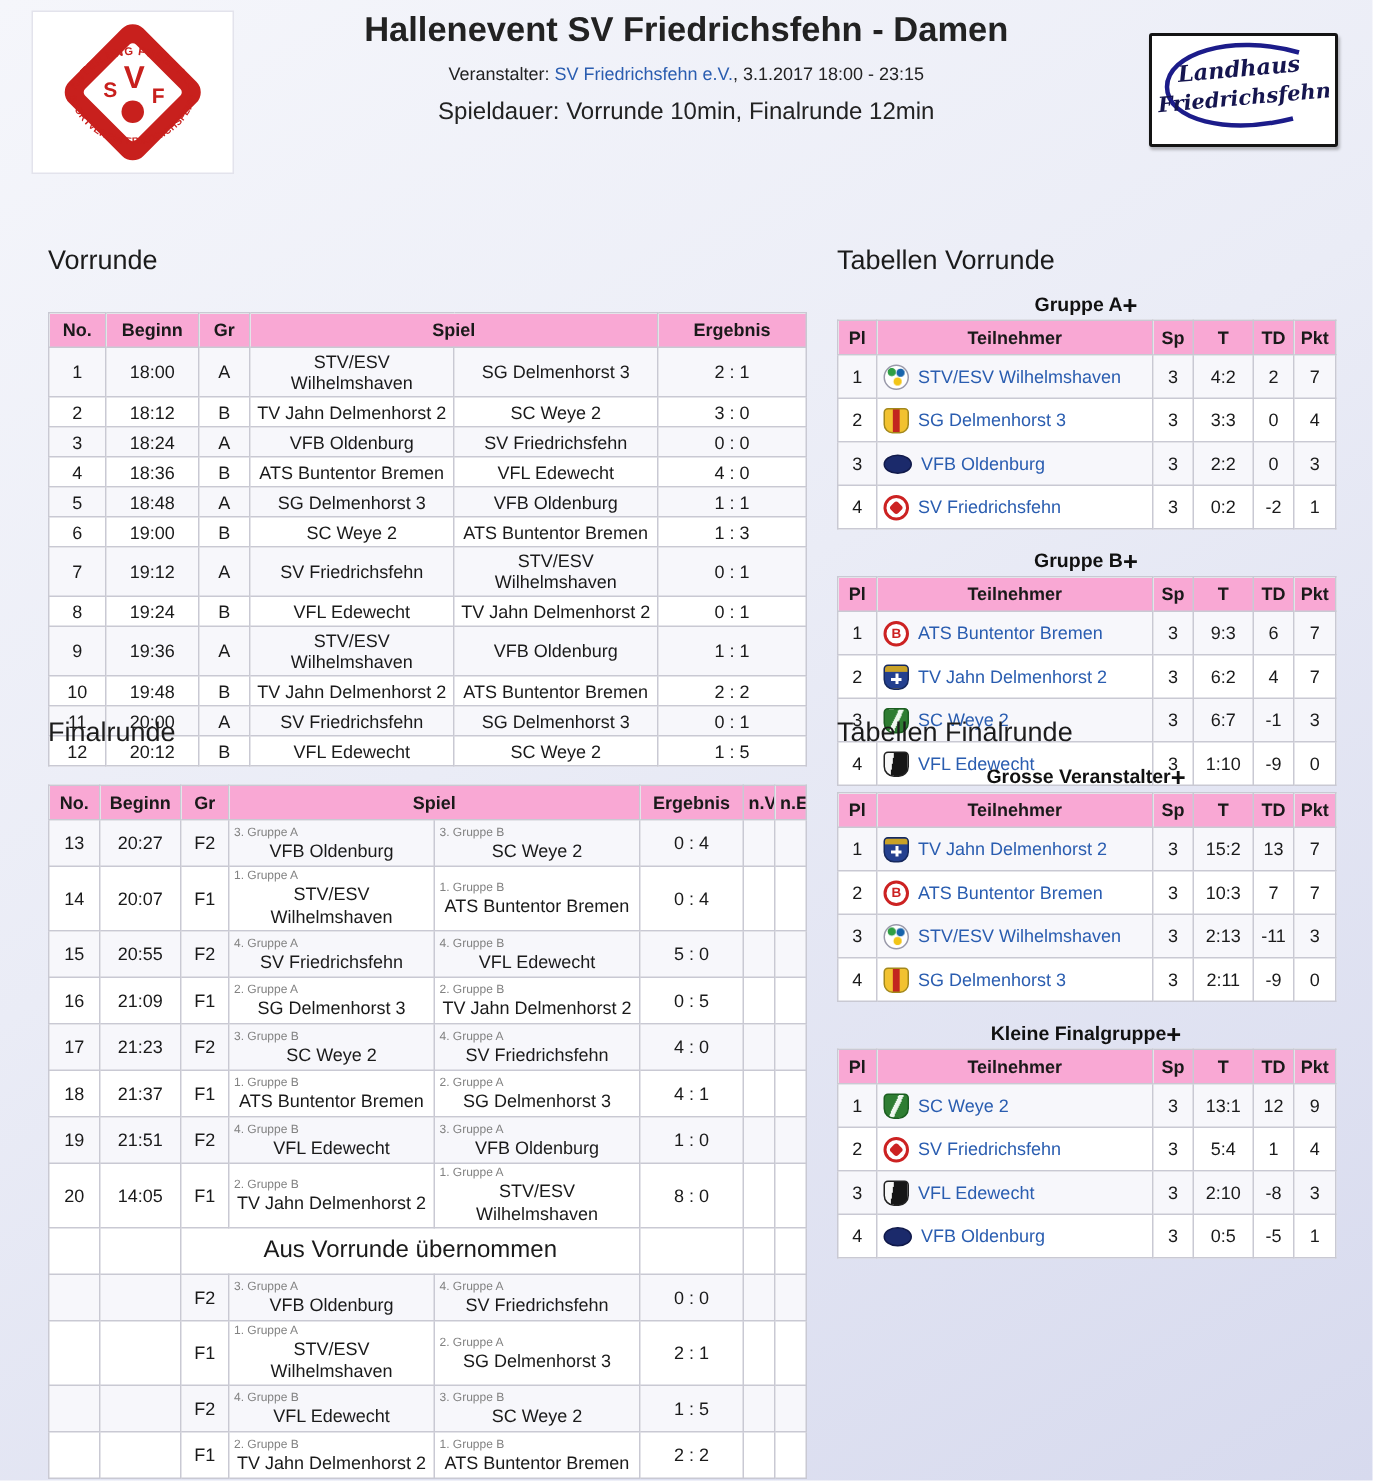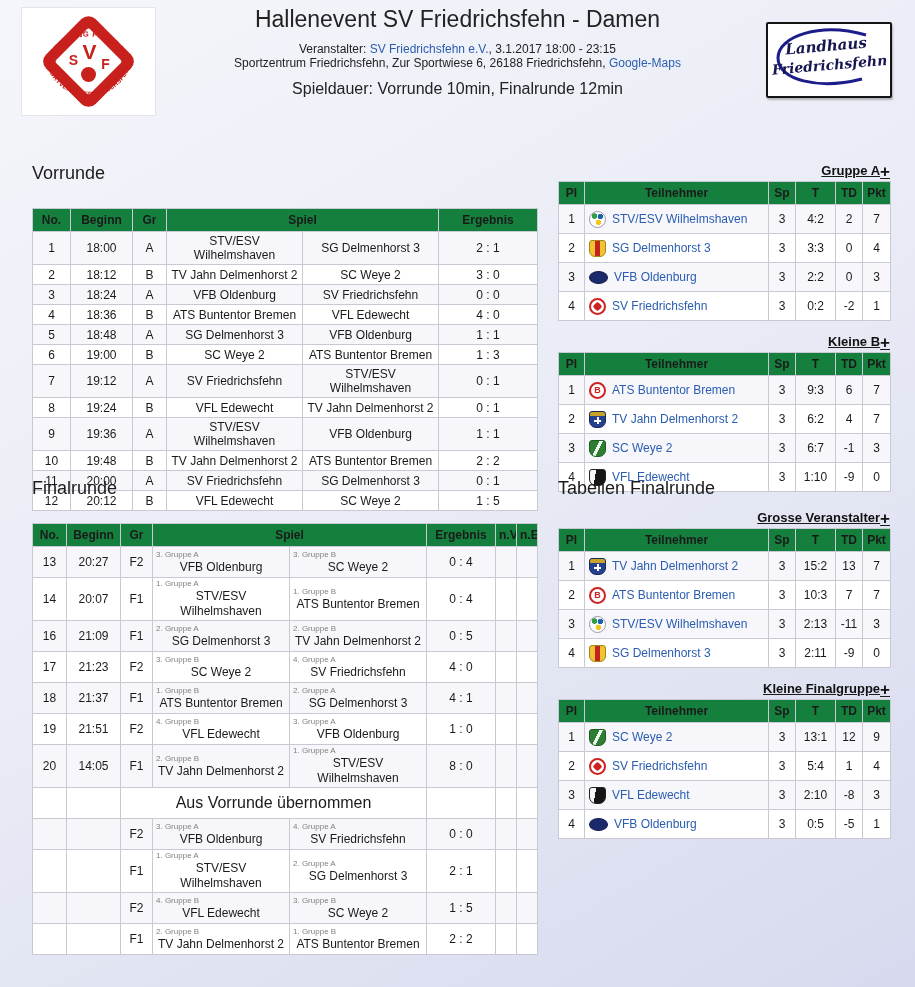--- a/index.html
+++ b/index.html
@@ -4,54 +4,54 @@
 <style>
   html,body{margin:0;padding:0;}
   .page{position:relative;width:915px;height:987px;overflow:hidden;
         font-family:"Liberation Sans",sans-serif;color:#1a1a1a;
         background:linear-gradient(150deg,#f5f6fb 0%,#eaecf6 45%,#d7daee 100%);}
   a{color:#2a5db0;text-decoration:none;cursor:pointer;}
 
   
   .hdr-center{position:absolute;left:50%;top:6px;transform:translateX(-50%);
               width:620px;text-align:center;}
-  .hdr-title{font-size:23px;font-weight:400;color:#222;margin:0 0 9px 0;}
+  .hdr-title{font-size:23px;font-weight:700;color:#222;margin:0 0 9px 0;}
   .hdr-sub{font-size:12px;line-height:14px;color:#222;}
   .hdr-dauer{font-size:16px;margin-top:10px;color:#222;}
   .logo-left{position:absolute;left:22px;top:8px;width:133px;height:107px;
              background:#fff;box-shadow:0 0 0 1px #e3e3ec;}
   .logo-right{position:absolute;left:766px;top:22px;width:122px;height:72px;
               background:#fff;border:2px solid #141414;border-radius:2px;
               box-shadow:1px 2px 2px rgba(0,0,0,.25);}
 
   
   .blk-vorrunde{position:absolute;left:32px;top:163px;width:505px;}
   .blk-tab-vor{position:absolute;left:558px;top:163px;width:332px;}
   .blk-final{position:absolute;left:32px;top:478px;width:418px;}
   .blk-tab-fin{position:absolute;left:558px;top:478px;width:332px;}
   .section-title{font-size:18px;font-weight:400;color:#1b1b1b;margin:0 0 24px 0;}
   .blk-tab-vor .section-title,.blk-tab-fin .section-title{margin-bottom:11px;}
 
   
   table{border-collapse:collapse;width:100%;background:#fff;table-layout:fixed;}
   th,td{border:1px solid #c9c9d3;font-size:12px;text-align:center;
         padding:2px 3px;color:#1a1a1a;overflow:hidden;}
-  thead th{background:#15803d;font-weight:bold;padding:4px 3px;}
+  thead th{background:#f9a8d4;font-weight:bold;padding:4px 3px;}
   tbody.stripe tr:nth-of-type(odd){background:#f7f7fb;}
 
   
   .match-table td{height:15px;}
   .final-table td{height:28px;padding:1px 3px;}
   .seed{display:block;font-size:8px;line-height:10px;color:#828282;text-align:left;}
   .tname{display:block;font-size:12px;line-height:15px;}
   .carry-cell{font-size:16px;height:18px;}
 
   
-  .group-head{display:flex;justify-content:flex-end;align-items:flex-end;
-              margin:0 0 3px 0;text-decoration:underline;}
+  .group-head{display:flex;justify-content:center;align-items:flex-end;
+              margin:0 0 3px 0;}
   .group-title{font-size:13px;font-weight:bold;color:#111;}
   .plus-btn{font-size:17px;font-weight:bold;color:#111;line-height:13px;cursor:pointer;}
   .group-block{margin-bottom:13px;}
   .group-table td{height:24px;}
   .team-cell{text-align:left;padding-left:4px;white-space:nowrap;}
   .team-link{font-size:12px;}
 
   
   .t-icon{display:inline-block;width:17px;height:17px;margin-right:6px;
           vertical-align:-5px;border-radius:50%;box-sizing:border-box;
@@ -111,21 +111,20 @@
       <g transform="rotate(-5 59 34)" fill="#15154f" font-family="DejaVu Serif,serif" font-style="italic" font-weight="bold">
         <text x="59" y="27" font-size="15" text-anchor="middle">Landhaus</text>
         <text x="61" y="46" font-size="14" text-anchor="middle">Friedrichsfehn</text>
       </g>
     </svg>
   </div>
 
   <div class="hdr-center">
     <h1 class="hdr-title">Hallenevent SV Friedrichsfehn - Damen</h1>
     <div class="hdr-sub"><span>Veranstalter: </span><a>SV Friedrichsfehn e.V.</a><span>, 3.1.2017 18:00 - 23:15</span></div>
-    <div class="hdr-sub"><span>Sportzentrum Friedrichsfehn, Zur Sportwiese 6, 26188 Friedrichsfehn, </span><a>Google-Maps</a></div>
     <div class="hdr-dauer">Spieldauer: Vorrunde 10min, Finalrunde 12min</div>
   </div>
 
   <div class="blk-vorrunde">
     <div class="section-title">Vorrunde</div>
     <table class="match-table">
       <colgroup>
           <col style="width:38px">
           <col style="width:62px">
           <col style="width:34px">
@@ -308,20 +307,36 @@
             </td>
             <td>
               <span class="seed">1. Gruppe B</span>
               <span class="tname">ATS Buntentor Bremen</span>
             </td>
             <td>0 : 4</td>
             <td></td>
             <td></td>
           </tr>
 
+          <tr>
+            <td>15</td>
+            <td>20:55</td>
+            <td>F2</td>
+            <td>
+              <span class="seed">4. Gruppe A</span>
+              <span class="tname">SV Friedrichsfehn</span>
+            </td>
+            <td>
+              <span class="seed">4. Gruppe B</span>
+              <span class="tname">VFL Edewecht</span>
+            </td>
+            <td>5 : 0</td>
+            <td></td>
+            <td></td>
+          </tr>
 
           <tr>
             <td>16</td>
             <td>21:09</td>
             <td>F1</td>
             <td>
               <span class="seed">2. Gruppe A</span>
               <span class="tname">SG Delmenhorst 3</span>
             </td>
             <td>
@@ -478,20 +493,21 @@
             </td>
             <td>2 : 2</td>
             <td></td>
             <td></td>
           </tr>
         </tbody>
     </table>
   </div>
 
   <div class="blk-tab-vor">
+    <div class="section-title">Tabellen Vorrunde</div>
 
     <div class="group-block">
       <div class="group-head">
         <span class="group-title">Gruppe A</span>
         <span class="plus-btn">+</span>
       </div>
       <table class="group-table">
         <colgroup>
             <col style="width:26px">
             <col style="width:184px">
@@ -546,21 +562,21 @@
               <td>0:2</td>
               <td>-2</td>
               <td>1</td>
             </tr>
           </tbody>
       </table>
     </div>
 
     <div class="group-block">
       <div class="group-head">
-        <span class="group-title">Kleine B</span>
+        <span class="group-title">Gruppe B</span>
         <span class="plus-btn">+</span>
       </div>
       <table class="group-table">
         <colgroup>
             <col style="width:26px">
             <col style="width:184px">
             <col style="width:27px">
                   <col style="width:40px">
             <col style="width:27px">
             <col style="width:28px">

